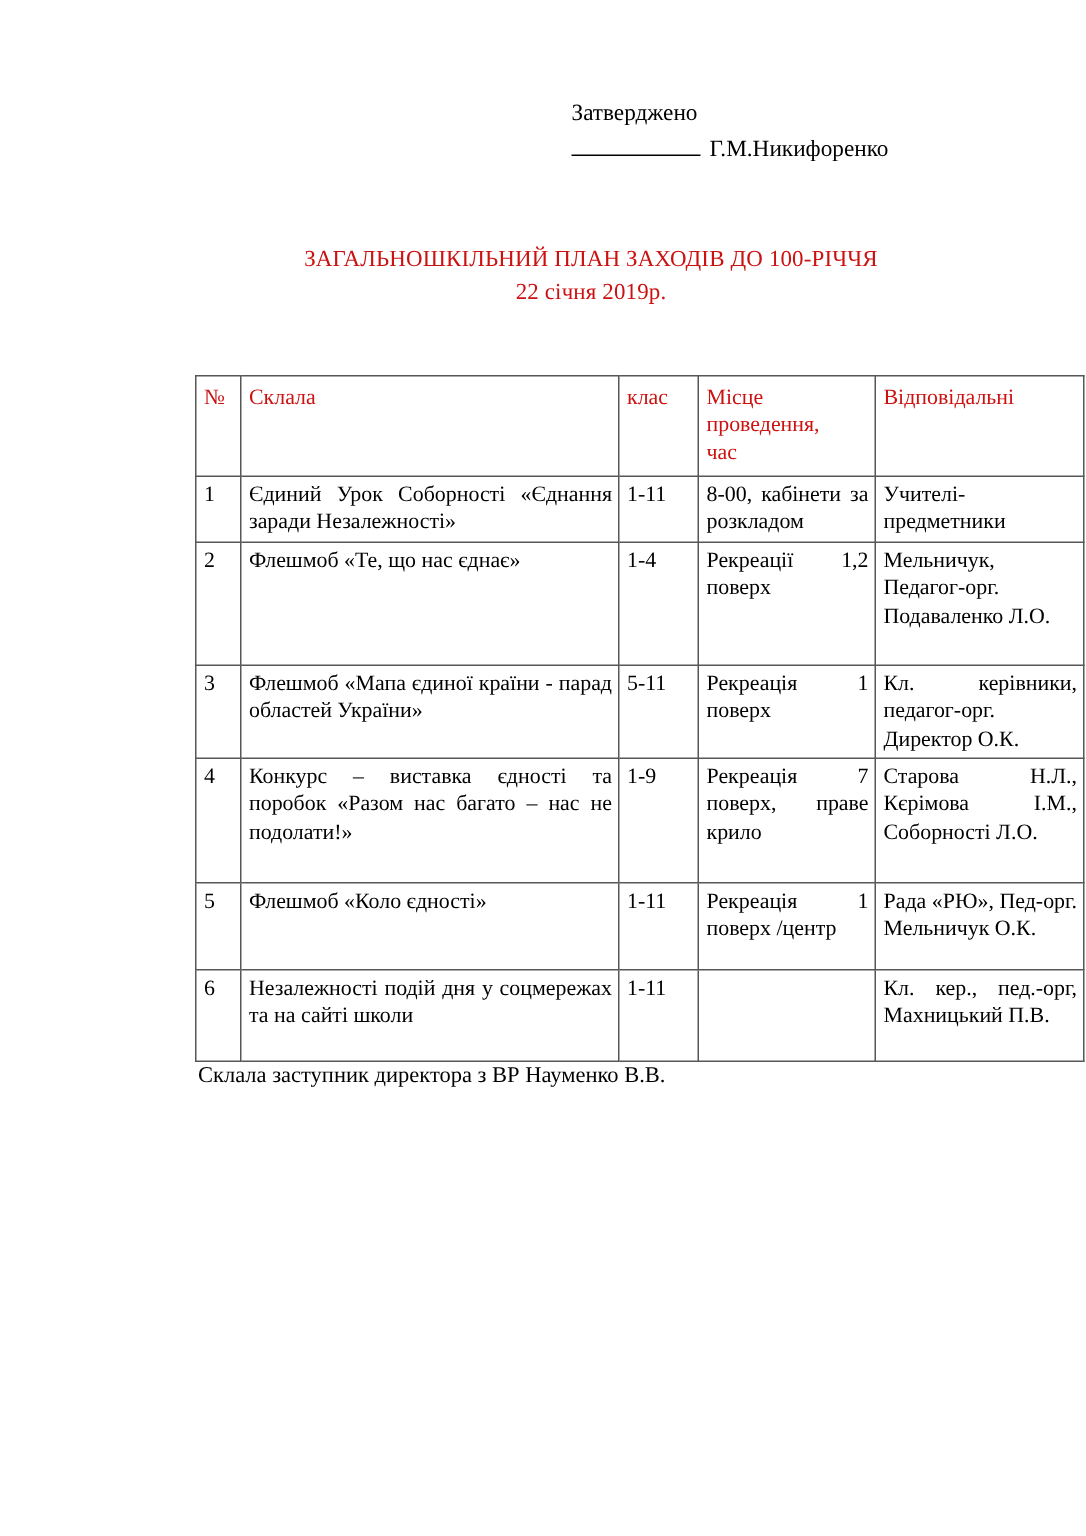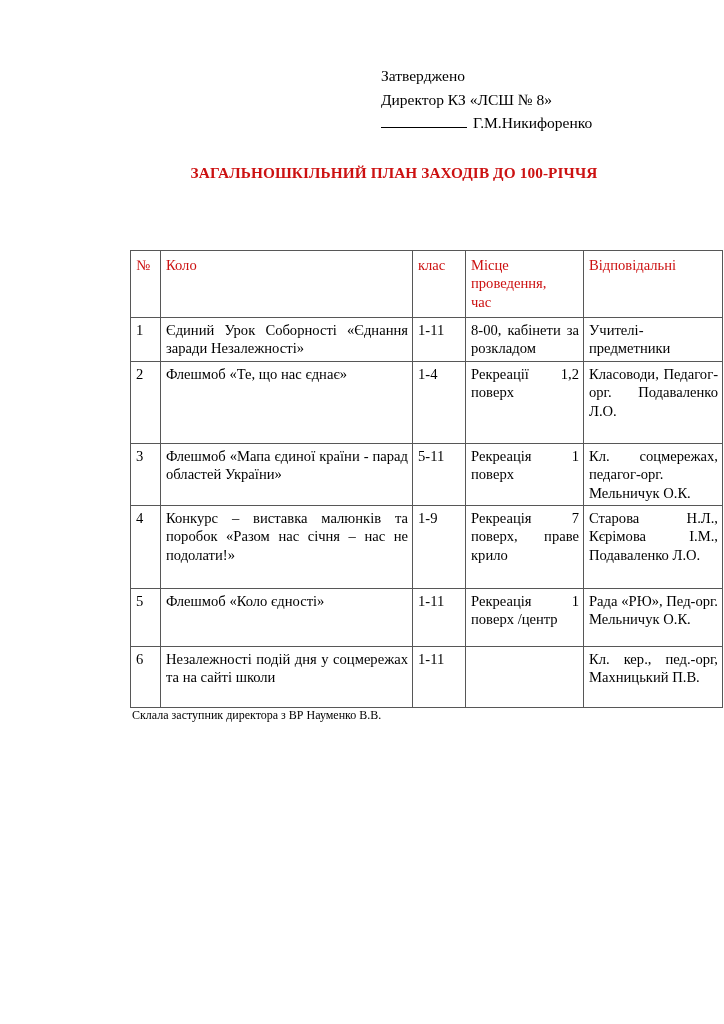--- a/index.html
+++ b/index.html
@@ -48,21 +48,21 @@
   }
 
   
   .title-block {
     position: absolute;
     left: 62px;
     top: 162px;
     width: 600px;
     text-align: center;
     color: #cc1111;
-    font-weight: bold;
+    font-weight: normal;
     font-size: 15.3px;
     line-height: 1.42;
     letter-spacing: 0.1px;
   }
   .title-block .line1 { display: block; }
   .title-block .line2 { display: block; }
   .title-block .line3 { display: block; }
 
   
   table.plan {
@@ -110,51 +110,51 @@
   tr.r3 td { height: 52px; }
   tr.r4 td { height: 76px; }
   tr.r5 td { height: 51px; }
   tr.r6 td { height: 54px; }
 
   
   .footer-note {
     position: absolute;
     left: 100px;
     top: 707px;
-    font-size: 12px;
+    font-size: 15px;
     line-height: 1.4;
   }
 </style>
 </head>
 <body>
 
 <div class="page">
 
   <div class="approval">
     <div>Затверджено</div>
-    <div>Директор КЗ «ЛСШ № 8»</div>
     <div class="signline"><span class="sign-rule"></span><span>Г.М.Никифоренко</span></div>
   </div>
 
   <div class="title-block">
     <span class="line1">ЗАГАЛЬНОШКІЛЬНИЙ ПЛАН ЗАХОДІВ ДО 100-РІЧЧЯ</span>
+    <span class="line3">22 січня 2019р.</span>
   </div>
 
   <table class="plan">
     <colgroup>
       <col class="c-num">
       <col class="c-event">
       <col class="c-class">
       <col class="c-place">
       <col class="c-resp">
     </colgroup>
     <thead>
       <tr class="r-head">
         <th class="num">№</th>
-        <th class="just">Коло</th>
+        <th class="just">Склала</th>
         <th class="klass">клас</th>
         <th class="just">
           <div>Місце</div>
           <div>проведення,</div>
           <div>час</div>
         </th>
         <th class="just">Відповідальні</th>
       </tr>
     </thead>
     <tbody>
@@ -163,35 +163,35 @@
         <td class="just">Єдиний Урок Соборності «Єднання заради Незалежності»</td>
         <td class="klass">1-11</td>
         <td class="just">8-00, кабінети за розкладом</td>
         <td class="just">Учителі-предметники</td>
       </tr>
       <tr class="r2">
         <td class="num">2</td>
         <td class="just">Флешмоб «Те, що нас єднає»</td>
         <td class="klass">1-4</td>
         <td class="just">Рекреації 1,2 поверх</td>
-        <td class="just">Класоводи, Педагог-орг. Подаваленко Л.О.</td>
+        <td class="just">Мельничук, Педагог-орг. Подаваленко Л.О.</td>
       </tr>
       <tr class="r3">
         <td class="num">3</td>
         <td class="just">Флешмоб «Мапа єдиної країни - парад областей України»</td>
         <td class="klass">5-11</td>
         <td class="just">Рекреація 1 поверх</td>
-        <td class="just">Кл. соцмережах, педагог-орг. Мельничук О.К.</td>
+        <td class="just">Кл. керівники, педагог-орг. Директор О.К.</td>
       </tr>
       <tr class="r4">
         <td class="num">4</td>
-        <td class="just">Конкурс – виставка малюнків та поробок «Разом нас січня – нас не подолати!»</td>
+        <td class="just">Конкурс – виставка єдності та поробок «Разом нас багато – нас не подолати!»</td>
         <td class="klass">1-9</td>
         <td class="just">Рекреація 7 поверх, праве крило</td>
-        <td class="just">Старова Н.Л., Кєрімова І.М., Подаваленко Л.О.</td>
+        <td class="just">Старова Н.Л., Кєрімова І.М., Соборності Л.О.</td>
       </tr>
       <tr class="r5">
         <td class="num">5</td>
         <td class="just">Флешмоб «Коло єдності»</td>
         <td class="klass">1-11</td>
         <td class="just">Рекреація 1 поверх /центр</td>
         <td class="just">Рада «РЮ», Пед-орг. Мельничук О.К.</td>
       </tr>
       <tr class="r6">
         <td class="num">6</td>

